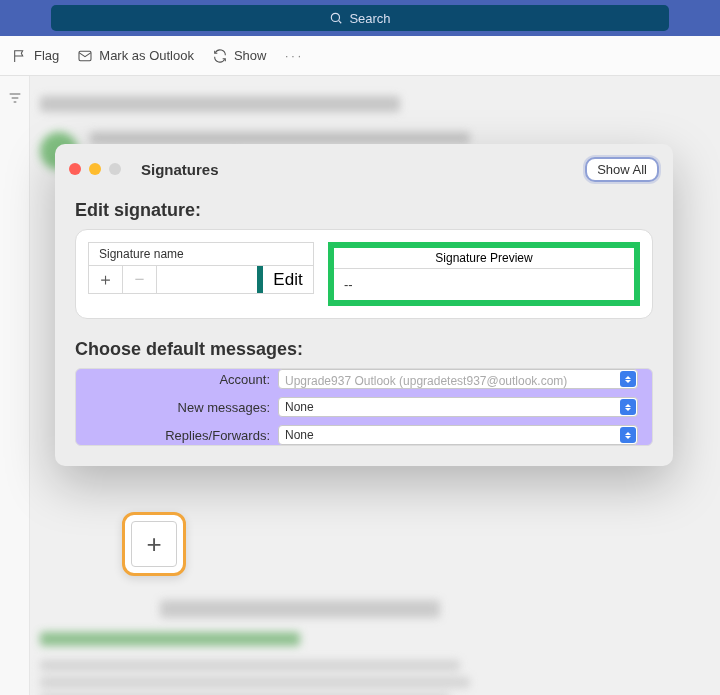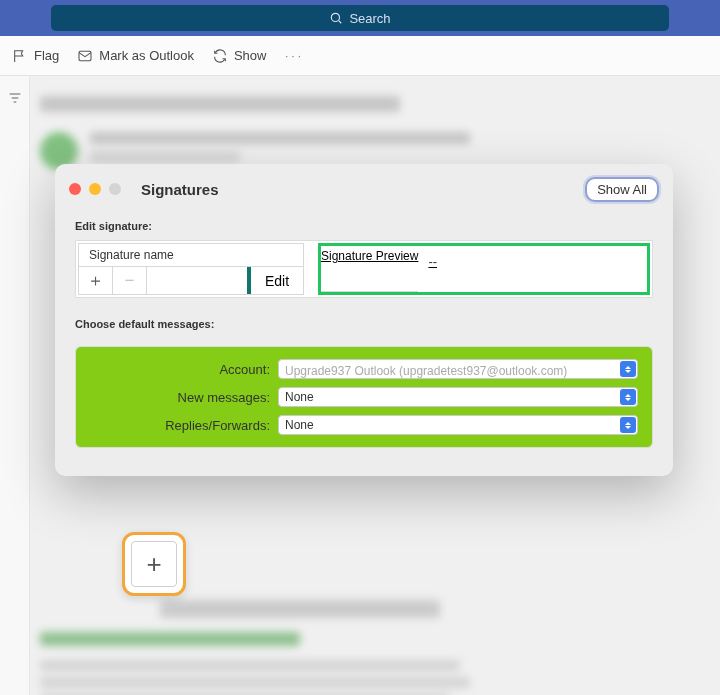--- a/index.html
+++ b/index.html
@@ -26,54 +26,54 @@
   .bg .l2 { width: 150px; height: 10px; background: #cfcfcf; }
   .bg .body { margin-top: 430px; }
   .bg .headline { height: 18px; width: 280px; background: #c5c5c5; border-radius: 3px; margin: 10px 0 14px 120px; }
   .bg .link { height: 14px; width: 260px; background: #7fb97f; border-radius: 3px; margin-bottom: 14px; }
   .bg .para { height: 11px; background: #cfcfcf; border-radius: 3px; margin-bottom: 6px; }
 
   .sidebar { position: absolute; left: 0; top: 76px; width: 30px; bottom: 0; background: #f8f8f8; border-right: 1px solid #e6e6e6; display:flex; justify-content:center; padding-top:14px; }
   .sidebar svg { width: 16px; height: 16px; color:#6b6b6b; }
 
   
-  .modal { position: absolute; left: 55px; top: 164px; width: 618px; background: #ededed; border-radius: 10px; box-shadow: 0 18px 50px rgba(0,0,0,.25); padding-bottom: 20px; }
+  .modal { position: absolute; left: 55px; top: 144px; width: 618px; background: #ededed; border-radius: 10px; box-shadow: 0 18px 50px rgba(0,0,0,.25); padding-bottom: 20px; }
   .titlebar { height: 50px; display: flex; align-items: center; padding: 0 14px; gap: 10px; }
   .tl { display:flex; gap:8px; align-items:center; }
   .tl .c { width: 12px; height: 12px; border-radius: 50%; }
   .c.red { background:#ff5f57; } .c.yel { background:#febc2e; } .c.gry { background:#d4d4d4; }
   .titlebar h1 { font-size: 15px; font-weight: 600; color: #333; margin-left: 10px; }
   .showall { margin-left:auto; border:2px solid #8fa0d6; border-radius:10px; padding:3px 10px; font-size:13px; background:#fff; color:#333; box-shadow: 0 0 0 2px rgba(120,140,210,.25); }
 
-  .section-label { font-size: 11px; font-weight: 600; color: #333; padding: 6px 20px 8px; }
-
-  .panel { margin: 0 20px 14px; background:#fff; border:1px solid #dcdcdc; border-radius:1px; padding:2px; }
+  .section-label { font-size: 18px; font-weight: 600; color: #333; padding: 6px 20px 8px; }
+
+  .panel { margin: 0 20px 14px; background:#fff; border:1px solid #dcdcdc; border-radius:12px; padding:12px; }
 
   .edit-grid { display:flex; gap:14px; }
   .sig-list { flex:0 0 226px; display:flex; flex-direction:column; }
   .sig-head { background:#fff; border:1px solid #d8d8d8; height:24px; display:flex; align-items:center; padding:0 10px; font-size:12px; color:#333; }
   .sig-rows { border:1px solid #d8d8d8; border-top:0; flex:1; height:105px; }
   .sig-row { height:24px; display:flex; align-items:center; padding:0 10px; font-size:13px; }
   .sig-row:nth-child(odd){ background:#f3f3f3; }
   .sig-row:nth-child(even){ background:#ffffff; }
 
   .sig-buttons { display:flex; border:1px solid #d8d8d8; border-top:0; height:28px; position:relative; }
   .sig-buttons .plus, .sig-buttons .minus { width:34px; display:flex; align-items:center; justify-content:center; border-right:1px solid #d8d8d8; font-size:17px; color:#5a5a5a; }
   .sig-buttons .minus { color:#c4c4c4; }
   .sig-buttons .spacer { flex:1; }
-  .sig-buttons .edit { width:56px; border-left:4px solid #0f766e; display:flex; align-items:center; justify-content:center; font-size:14px; }
+  .sig-buttons .edit { width:56px; border-left:6px solid #0f766e; display:flex; align-items:center; justify-content:center; font-size:17px; }
 
   .highlight-plus { position:absolute; left:67px; top:368px; width:64px; height:64px; border:3px solid #f2a63c; border-radius:12px; background:#fff; display:flex; align-items:center; justify-content:center; box-shadow:0 3px 10px rgba(0,0,0,.12); z-index:5; }
   .highlight-plus .inner { width:46px; height:46px; border:1px solid #d0d0d0; border-radius:4px; display:flex; align-items:center; justify-content:center; font-size:26px; color:#555; font-weight:300; }
 
-  .preview { flex:1; border:3px solid #22c55e; display:flex; flex-direction:row;text-decoration:underline; }
+  .preview { flex:1; border:6px solid #22c55e; display:flex; flex-direction:column; }
   .preview-head { text-align:center; font-size:12px; border-bottom:1px solid #d8d8d8; padding:3px 0; }
   .preview-body { flex:1; padding:8px 10px; font-size:13px; color:#333; }
 
-  .defaults { margin: 8px 20px; background:#84cc16; border:1px solid #dcdcdc; border-radius:6px; padding:12px 14px; }
+  .defaults { margin: 0 20px; background:#c4b5fd; border:1px solid #dcdcdc; border-radius:6px; padding:0 14px; }
   .def-row { display:flex; align-items:center; gap:8px; margin-bottom:8px; }
   .def-row:last-child { margin-bottom:0; }
   .def-label { width:180px; text-align:right; font-size:13px; color:#333; }
   .select { flex:1; height:20px; background:#fff; border:1px solid #c9c9c9; border-radius:4px; display:flex; align-items:center; padding:0 6px; font-size:12px; color:#333; position:relative; }
   .select.dim { color:#aaa; filter:blur(.6px);align-items:flex-end; }
   .select .arrows { position:absolute; right:1px; top:1px; bottom:1px; width:16px; background:#3b7ded; border-radius:3px; display:flex; flex-direction:column; align-items:center; justify-content:center; }
   .select .arrows::before, .select .arrows::after { content:""; border-left:3px solid transparent; border-right:3px solid transparent; }
   .select .arrows::before { border-bottom:3px solid #fff; margin-bottom:1px; }
   .select .arrows::after { border-top:3px solid #fff; }
 </style>

